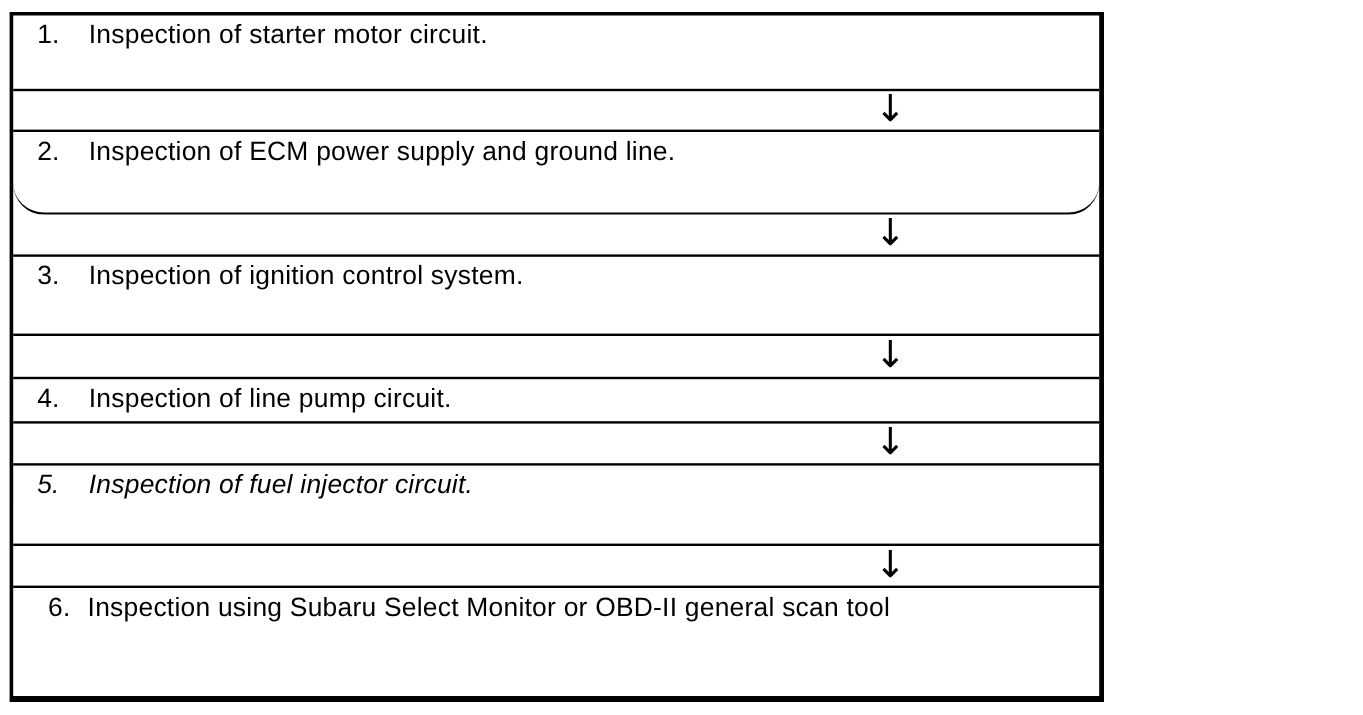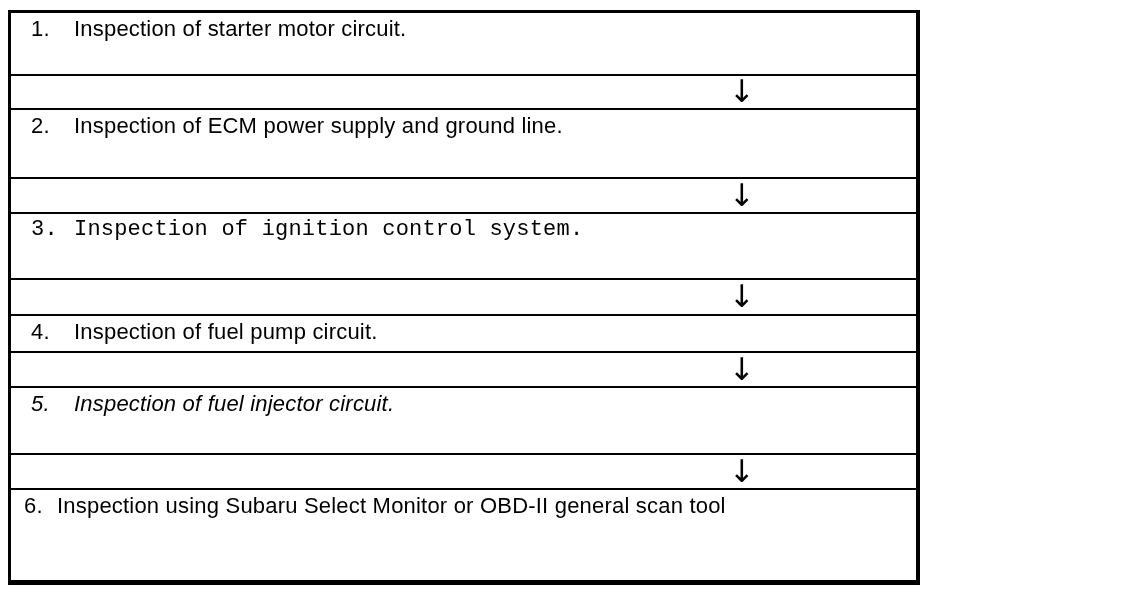--- a/index.html
+++ b/index.html
@@ -39,21 +39,21 @@
     border-bottom: 2px solid var(--line-color);
     padding: 1px 12px 0 20px;
     font-size: 22px;
     line-height: 30px;
     letter-spacing: 0.2px;
     overflow: hidden;
   }
   .step-row:last-child {
     border-bottom: none;
     flex: 1;
-    padding-left: 13px;
+    padding-left: 29px;
   }
   .step-number {
     display: inline-block;
     width: 43px;
   }
   .step-row:last-child .step-number {
     width: 33px;
   }
   .arrow-row {
     box-sizing: border-box;
@@ -74,34 +74,34 @@
 </head>
 <body>
 
 <div class="flow-table">
     <div class="step-row" style="height: 63px;">
       <div class="step-line"><span class="step-number">1.</span><span class="step-text">Inspection of starter motor circuit.</span></div>
     </div>
     <div class="arrow-row" style="height: 34px;">
       <span class="arrow-glyph">↓</span>
     </div>
-    <div class="step-row" style="height: 69px;">
+    <div class="step-row" style="height: 69px; border-radius: 26px;">
       <div class="step-line"><span class="step-number">2.</span><span class="step-text">Inspection of ECM power supply and ground line.</span></div>
     </div>
     <div class="arrow-row" style="height: 35px;">
       <span class="arrow-glyph">↓</span>
     </div>
-    <div class="step-row" style="height: 66px; font-family: Liberation Mono, monospace;">
+    <div class="step-row" style="height: 66px;">
       <div class="step-line"><span class="step-number">3.</span><span class="step-text">Inspection of ignition control system.</span></div>
     </div>
     <div class="arrow-row" style="height: 36px;">
       <span class="arrow-glyph">↓</span>
     </div>
     <div class="step-row" style="height: 37px;">
-      <div class="step-line"><span class="step-number">4.</span><span class="step-text">Inspection of fuel pump circuit.</span></div>
+      <div class="step-line"><span class="step-number">4.</span><span class="step-text">Inspection of line pump circuit.</span></div>
     </div>
     <div class="arrow-row" style="height: 35px;">
       <span class="arrow-glyph">↓</span>
     </div>
     <div class="step-row" style="height: 67px; font-style: italic;">
       <div class="step-line"><span class="step-number">5.</span><span class="step-text">Inspection of fuel injector circuit.</span></div>
     </div>
     <div class="arrow-row" style="height: 35px;">
       <span class="arrow-glyph">↓</span>
     </div>

